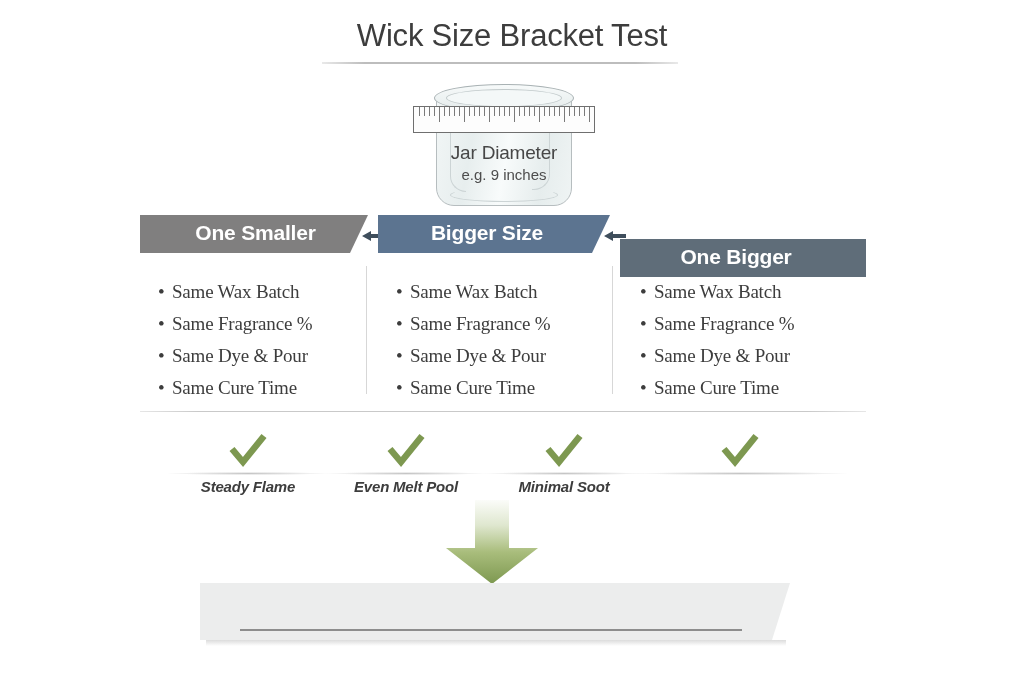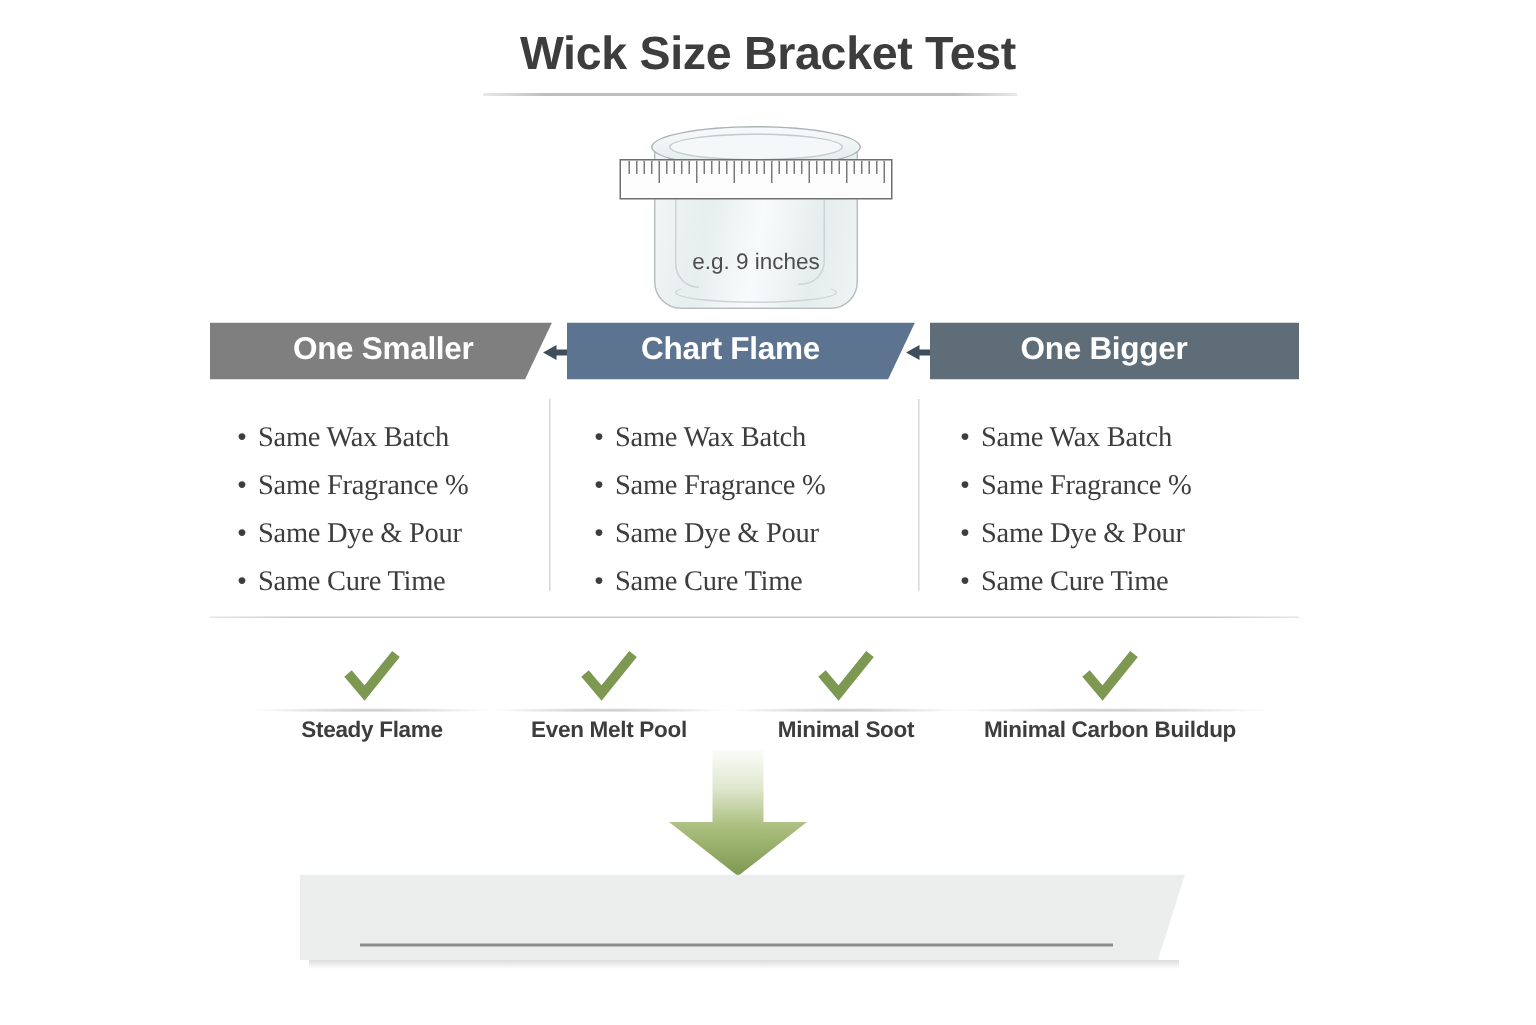--- a/index.html
+++ b/index.html
@@ -10,21 +10,21 @@
     color:#3b3b3b;
     position:relative;
     overflow:hidden;
   }
   .canvas{ position:relative; width:1024px; height:683px; }
 
   
   .title{
     position:absolute; left:0; top:18px; width:1024px;
     text-align:center;
-    font-size:31px; font-weight:bold; letter-spacing:-0.2px;
+    font-size:31px; font-weight:normal; letter-spacing:-0.2px;
     color:#3d3d3d;
   }
   .title-rule{
     position:absolute; left:322px; top:62px; width:356px; height:2px;
     background:linear-gradient(to right,#e9e9e9,#bdbdbd 12%,#bdbdbd 88%,#e9e9e9);
   }
 
   
   .jar-wrap{ position:absolute; left:428px; top:84px; width:152px; height:124px; }
   .jar-body{
@@ -108,21 +108,21 @@
     background:linear-gradient(to right,#e6e6e6,#c9c9c9 8%,#c9c9c9 92%,#e6e6e6);
   }
 
   
   .check-item{ position:absolute; top:432px; text-align:center; }
   .check-mark{
     width:100%; height:38px; display:flex; align-items:center; justify-content:center;
   }
   .check-label{
     font-size:15px; font-weight:bold; color:#3d3d3d; letter-spacing:-0.2px;
-    white-space:nowrap; margin-top:8px;
+    white-space:nowrap; margin-top:8px;font-style:italic;
   }
   .check-shadow{
     position:absolute; top:472px; height:3px;
     background:radial-gradient(ellipse at center,#c5c5c5 0%,rgba(255,255,255,0) 72%);
   }
 
   
   .green-arrow{ position:absolute; left:432px; top:500px; width:120px; height:84px; }
 
   
@@ -187,43 +187,44 @@
         <div class="tick" style="left: 135px; height: 9px;"></div>
         <div class="tick" style="left: 140px; height: 9px;"></div>
         <div class="tick" style="left: 145px; height: 9px;"></div>
         <div class="tick" style="left: 150px; height: 15px;"></div>
         <div class="tick" style="left: 155px; height: 9px;"></div>
         <div class="tick" style="left: 160px; height: 9px;"></div>
         <div class="tick" style="left: 165px; height: 9px;"></div>
         <div class="tick" style="left: 170px; height: 9px;"></div>
         <div class="tick" style="left: 175px; height: 15px;"></div>
       </div>
+    <div class="jar-label">Jar Diameter</div>
     <div class="jar-sub">e.g. 9 inches</div>
   </div>
 
   <div id="banners">
       <div class="banner" style="left: 140px; width: 228px; padding-left: 17px;">
         <svg width="228" height="38" viewBox="0 0 228 38" preserveAspectRatio="none" style="position: absolute; left: 0px; top: 0px;">
           <polygon points="0,0 228,0 210,38 0,38" fill="#807f7f"></polygon>
         </svg>
         <span>One Smaller</span>
       </div>
       <div class="connector" style="left: 362px;"><svg width="22" height="12" viewBox="0 0 22 12">
           <polygon points="0,6 9,1 9,4 22,4 22,8 9,8 9,11" fill="#3f4e5c"></polygon>
         </svg></div>
       <div class="banner" style="left: 378px; width: 232px;">
         <svg width="232" height="38" viewBox="0 0 232 38" preserveAspectRatio="none" style="position: absolute; left: 0px; top: 0px;">
           <polygon points="0,0 232,0 214,38 0,38" fill="#5c7490"></polygon>
         </svg>
-        <span>Chart Flame</span>
+        <span>Bigger Size</span>
       </div>
       <div class="connector" style="left: 604px;"><svg width="22" height="12" viewBox="0 0 22 12">
           <polygon points="0,6 9,1 9,4 22,4 22,8 9,8 9,11" fill="#3f4e5c"></polygon>
         </svg></div>
-      <div class="banner" style="left: 620px; width: 246px;">
+      <div class="banner" style="left: 620px; width: 246px; margin-top: 24px;">
         <svg width="246" height="38" viewBox="0 0 246 38" preserveAspectRatio="none" style="position: absolute; left: 0px; top: 0px;">
           <polygon points="0,0 246,0 246,38 0,38" fill="#5f6d79"></polygon>
         </svg>
         <span>One Bigger</span>
       </div>
     </div>
 
   <div id="columns">
       <div class="col" style="left: 158px;">
         <div class="bullet"><span class="dot">•</span><span>Same Wax Batch</span></div>
@@ -276,21 +277,20 @@
         </div>
         <div class="check-label">Minimal Soot</div>
       </div>
       <div class="check-shadow" style="left: 484px; width: 160px;"></div>
       <div class="check-item" style="left: 645px; width: 190px;">
         <div class="check-mark">
           <svg width="40" height="36" viewBox="0 0 40 36">
             <path d="M4 16 L15 29 L36 3" fill="none" stroke="#7d9850" stroke-width="6.5" stroke-linecap="butt" stroke-linejoin="miter"></path>
           </svg>
         </div>
-        <div class="check-label">Minimal Carbon Buildup</div>
       </div>
       <div class="check-shadow" style="left: 633px; width: 214px;"></div>
     </div>
 
   <div class="green-arrow">
     <svg width="120" height="84" viewBox="0 0 120 84">
       <defs>
         <linearGradient id="ga" x1="0" y1="0" x2="0" y2="1">
           <stop offset="0%" stop-color="#fbfcf9"></stop>
           <stop offset="30%" stop-color="#dfe7cf"></stop>

